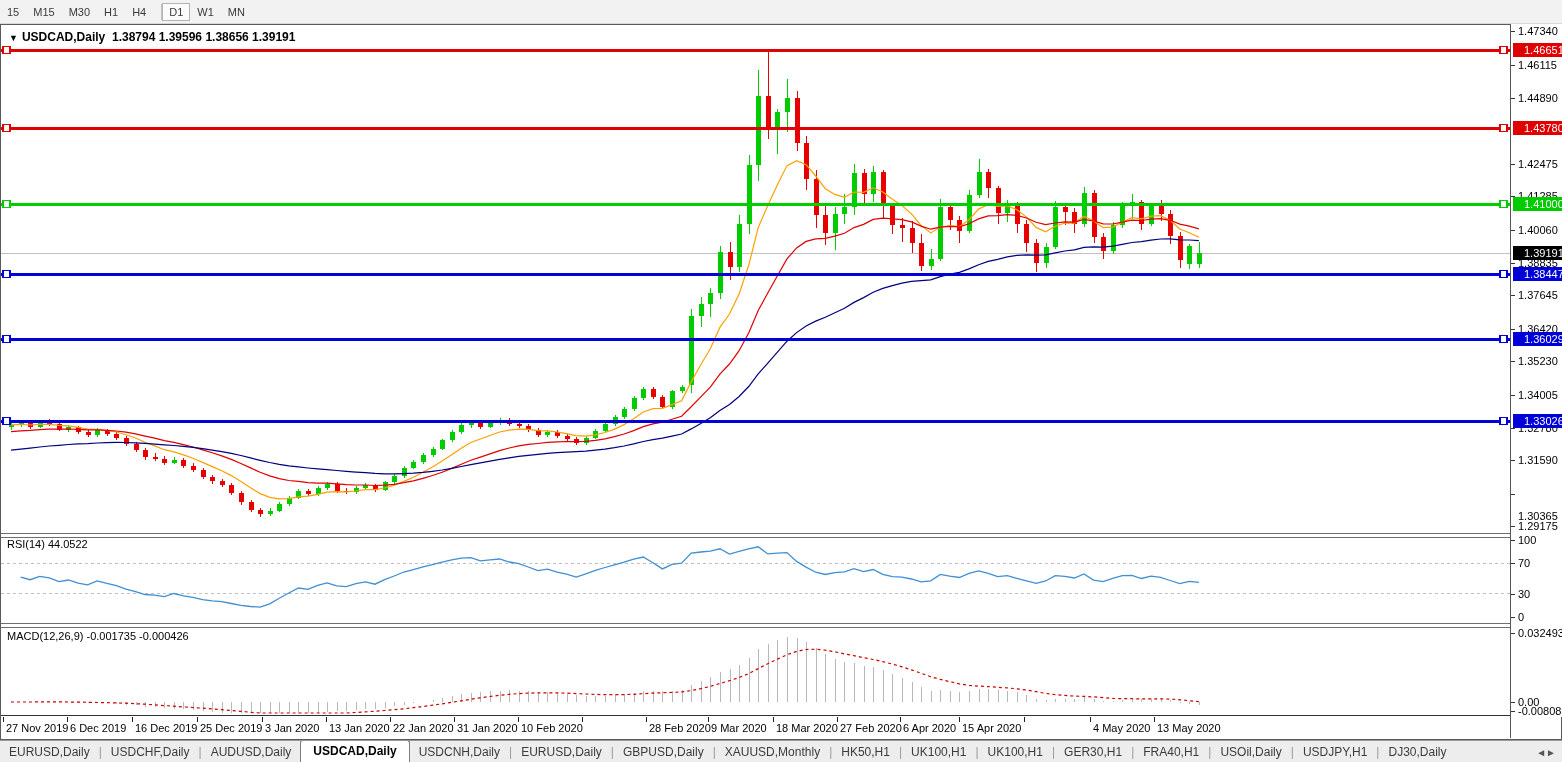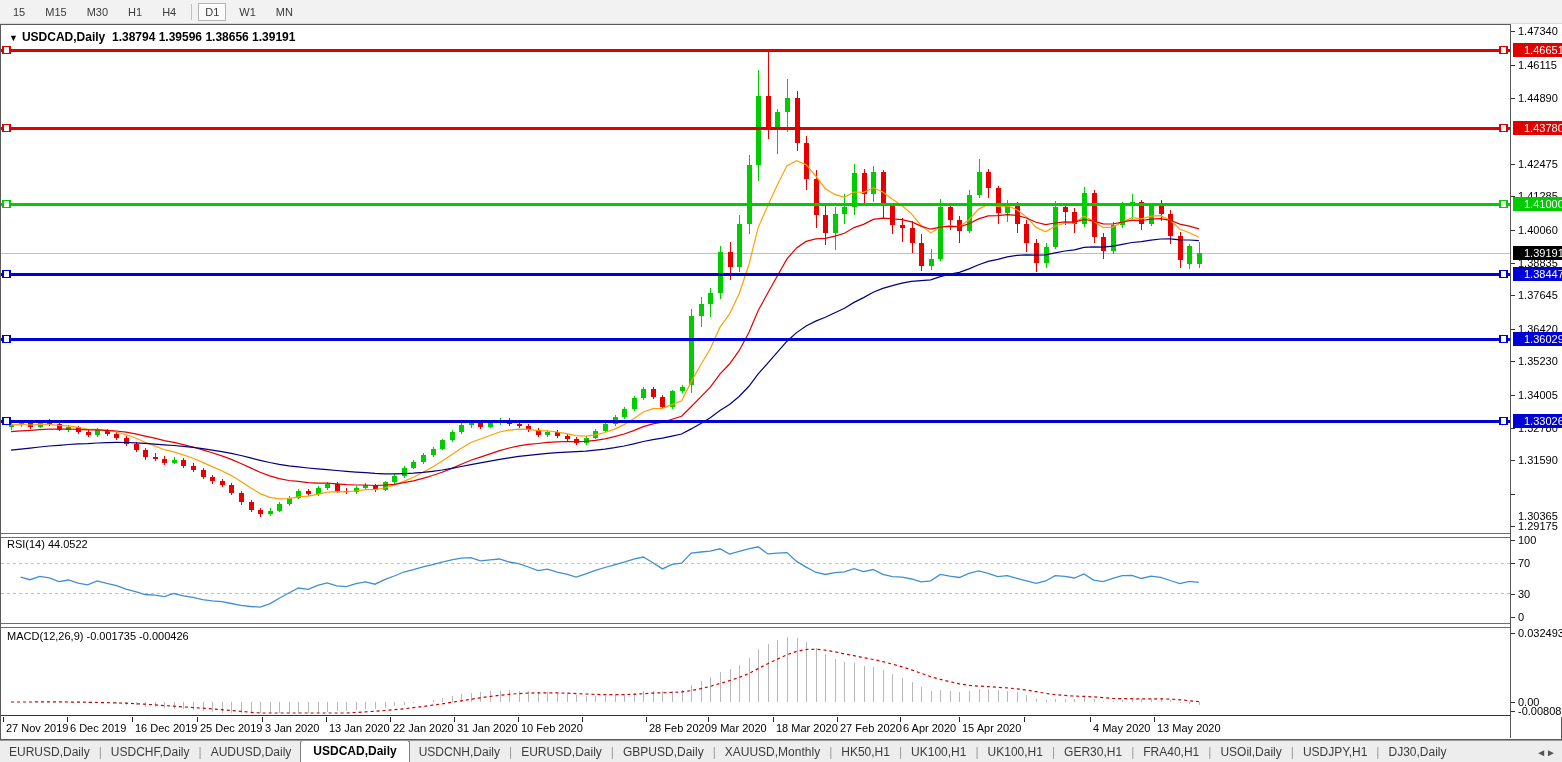--- a/index.html
+++ b/index.html
@@ -1,20 +1,20 @@
 <!DOCTYPE html>
 <html><head>
 <meta charset="utf-8">
 <style>
   html,body{margin:0;padding:0;background:#fff;width:1562px;height:762px;overflow:hidden;
     font-family:"Liberation Sans",sans-serif;-webkit-font-smoothing:none}
   
   #toolbar{position:absolute;left:0;top:0;width:1562px;height:23px;background:#f2f2f2;
     border-bottom:1px solid #d8d8d8;display:flex;align-items:center;font-size:11px;color:#3a3a3a}
-  .tf{padding:2px 6px;margin-left:6px;border:1px solid transparent;cursor:default;white-space:nowrap}
+  .tf{padding:2px 6px;border:1px solid transparent;cursor:default;white-space:nowrap}
   .tf.active{background:#fbfbfb;border:1px solid #b4b4b4}
   .tbsep{width:1px;height:16px;background:#c0c0c0;margin-left:8px}
   
   #frame{position:absolute;left:0;top:24px;width:1560px;height:714px;border:1px solid #5a5a5a;background:#fff}
   #vaxis-line{position:absolute;left:1510px;top:25px;width:1px;height:713px;background:#555}
   .hsep{position:absolute;left:1px;width:1559px;height:3px;background:#fff;border-top:1px solid #6e6e6e;border-bottom:1px solid #6e6e6e}
   svg{position:absolute}
   #title{position:absolute;left:9px;top:30px;font-size:12px;font-weight:700;color:#000;white-space:nowrap}
   #title .tri{font-size:9px;font-weight:400;margin-right:4px}
   .indlabel{position:absolute;font-size:11px;color:#000;white-space:nowrap}

